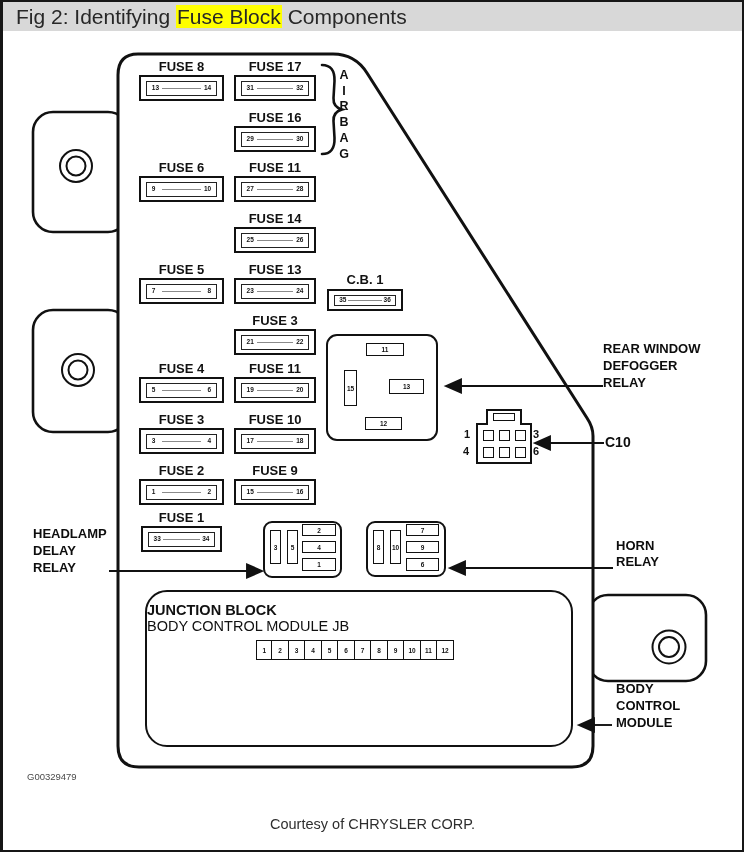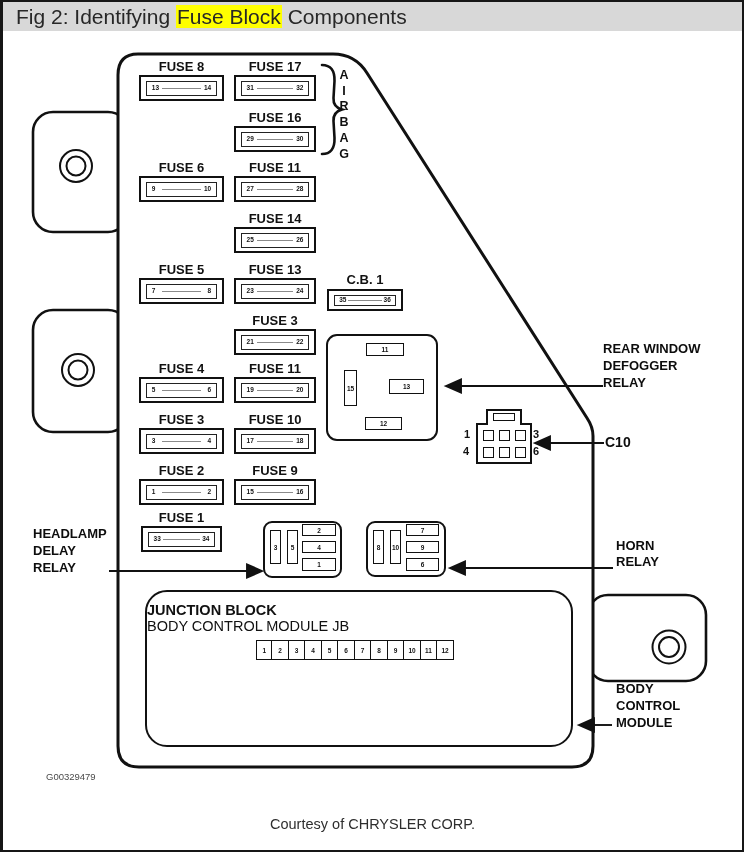--- a/index.html
+++ b/index.html
@@ -35,21 +35,21 @@
   #junction .jl1{ margin-top:10px; font-weight:bold; font-size:14.5px; }
   #junction .jl2{ font-weight:normal; font-size:14.5px; }
   #jcells{ position:absolute; left:253px; top:638px; width:198px; height:20px; display:grid; grid-template-columns:repeat(12,1fr); }
   #jcells .jcell{ box-sizing:border-box; border:1.4px solid #111; background:#fff;
                   display:flex; align-items:center; justify-content:center; font-size:6.5px; font-weight:bold; }
   #jcells .jcell:not(:first-child){ margin-left:-1.4px; }
   
   .c10part{ position:absolute; box-sizing:border-box; border:2.2px solid #111; background:#fff; }
   .c10sq{ position:absolute; box-sizing:border-box; width:11px; height:11px; border:1.5px solid #111; background:#fff; }
   .c10num{ position:absolute; font-size:11px; font-weight:bold; }
-  #gcode{ position:absolute; left:24px; top:769px; font-size:9.5px; color:#4a4a4a;margin-left:19px; }
+  #gcode{ position:absolute; left:24px; top:769px; font-size:9.5px; color:#4a4a4a; }
   #courtesy{ position:absolute; left:0; right:0; top:814px; text-align:center; font-size:14.5px; color:#2e2e2e; }
   #airbag{ position:absolute; left:333px; top:66px; width:16px; text-align:center;
            font-weight:bold; font-size:12.5px; line-height:15.7px; }
 </style>
 </head>
 <body>
 
 <div id="stage">
 
   <div id="titlebar"><span>Fig 2: Identifying </span><span class="hl">Fuse Block</span><span> Components</span></div>

